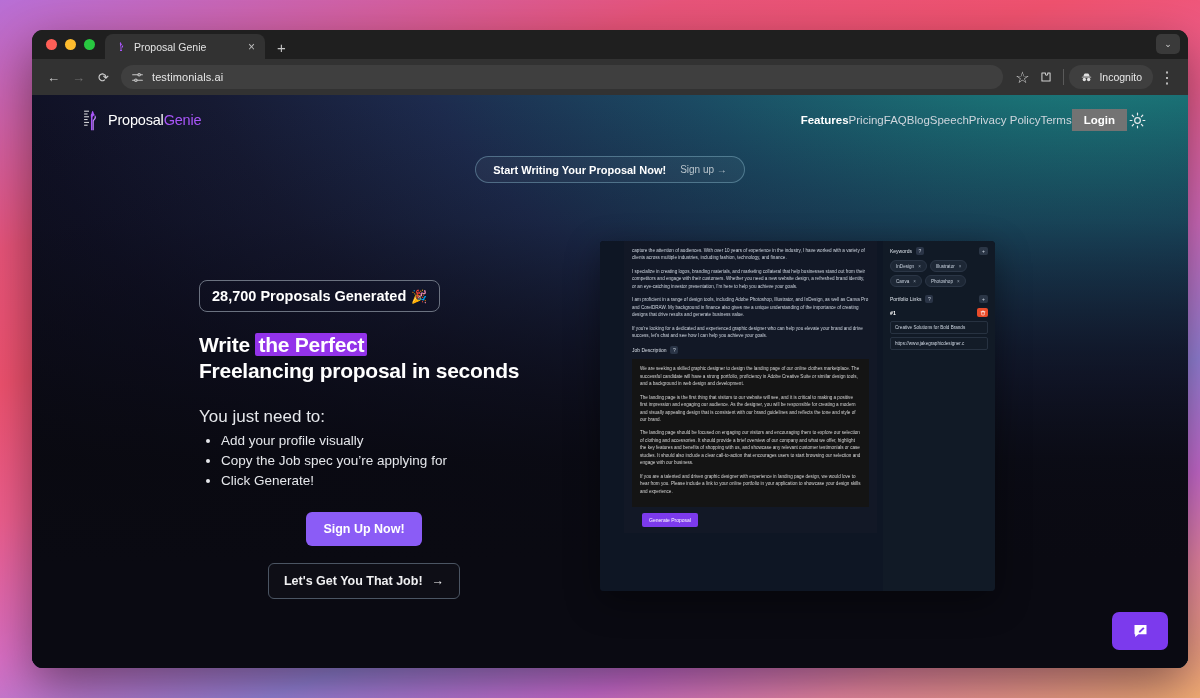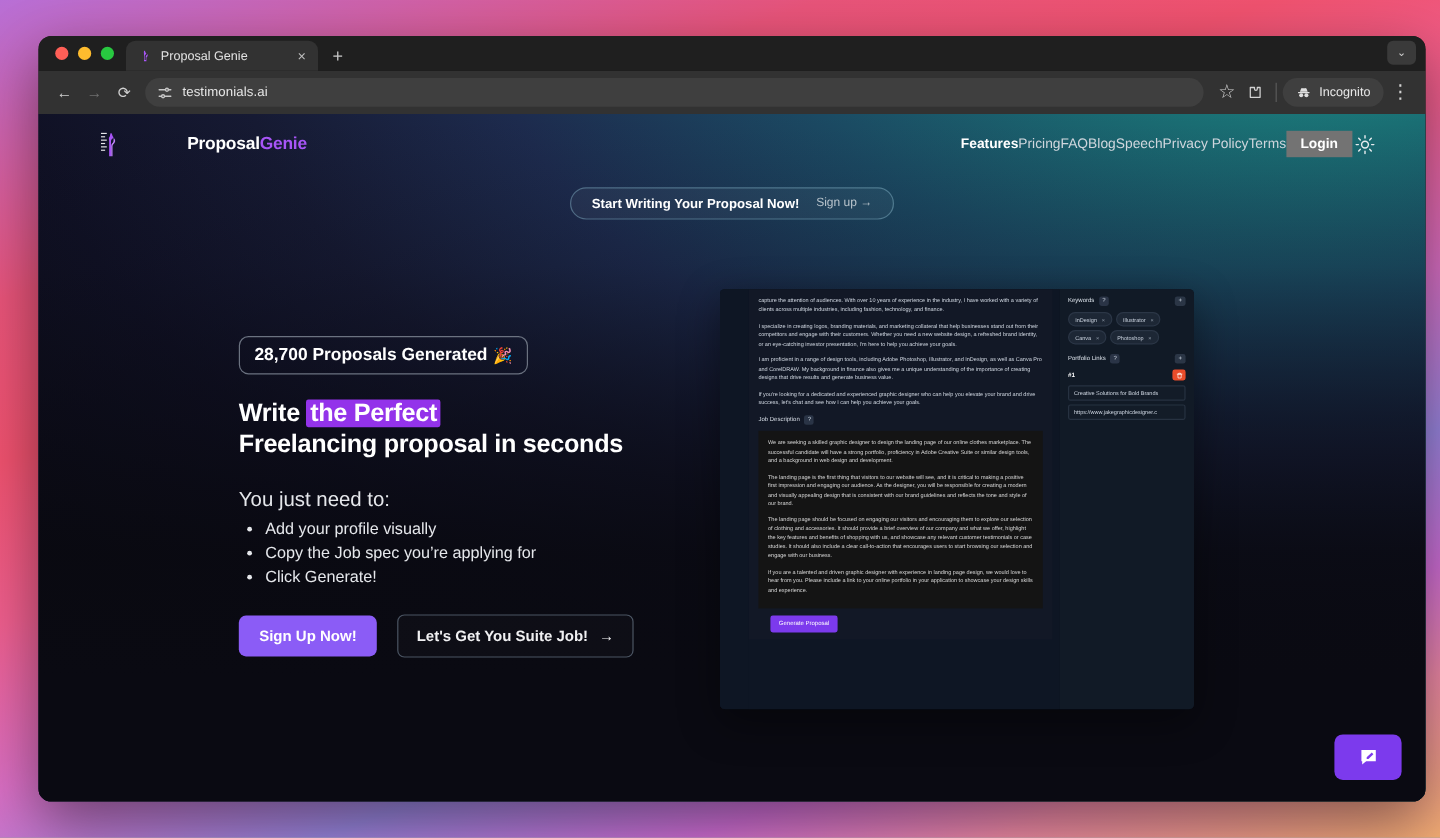--- a/index.html
+++ b/index.html
@@ -96,21 +96,21 @@
     background: linear-gradient(to bottom, rgba(10,10,20,0) 0%, rgba(10,10,20,.18) 22%, rgba(10,10,20,.62) 44%, rgba(9,9,16,.88) 64%, #0a0a12 82%, #0a0a12 100%);
   }
   
   .site-header {
     position: absolute; left: 0; right: 0; top: 0; height: 50px;
     display: flex; align-items: center;
     padding: 0 42px 0 52px;
   }
   .logo { display: flex; align-items: center; gap: 7px; }
   .logo-mark { width: 17px; height: 21px; display: block; }
-  .logo-text { font-size: 14.5px; font-weight: bold; letter-spacing: -.2px; margin-left: 48px; }
+  .logo-text { font-size: 14.5px; font-weight: normal; letter-spacing: -.2px; }
   .logo-text .a { color: #ffffff; }
   .logo-text .b { color: #a855f7; }
   .nav { margin-left: auto; display: flex; align-items: center; }
   .nav a { font-size: 11.5px; color: #cfd6dd; text-decoration: none; }
   .nav a.active { color: #ffffff; font-weight: bold; }
   .login-btn {
     background: #737373; color: #fff; font-size: 11.5px; font-weight: bold;
     padding: 5px 12px; border-radius: 0; border: none;
   }
   .sun-btn { width: 17px; height: 17px; display: block; margin-left: 2px; }
@@ -132,21 +132,21 @@
     border: 1px solid #6b7280; border-radius: 8px;
     padding: 7px 12px; margin-bottom: 20px;
   }
   .stat-badge span.t { font-size: 14.5px; font-weight: bold; color: #ffffff; }
   .stat-badge span.e { font-size: 13px; }
   .headline { font-size: 21px; font-weight: bold; color: #ffffff; line-height: 1.26; letter-spacing: -.25px; }
   .headline .hl { background: #9333ea; color: #fff; padding: 0 3px; border-radius: 2px; }
   .need { font-size: 17px; color: #e5e7eb; margin-top: 22px; }
   .need-list { list-style: disc; margin: 4px 0 0 22px; }
   .need-list li { font-size: 13.5px; color: #e5e7eb; line-height: 1.48; }
-  .cta-row { display: flex; align-items: center; gap: 17px; margin-top: 21px; }
+  .cta-row { display: flex; align-items: center; gap: 17px; margin-top: 21px; flex-direction: column; }
   .btn-primary {
     background: #8b5cf6; color: #fff; border: none; border-radius: 6px;
     font-size: 12.5px; font-weight: bold; padding: 10px 17px;
   }
   .btn-ghost {
     background: rgba(255,255,255,.02); color: #f0f0f2;
     border: 1px solid #4b5563; border-radius: 6px;
     font-size: 12.5px; font-weight: bold; padding: 10px 15px;
     display: flex; align-items: center; gap: 9px;
   }
@@ -326,21 +326,21 @@
       <h1 class="headline"><span>Write </span><span class="hl">the Perfect</span><br><span>Freelancing proposal in seconds</span></h1>
       <p class="need">You just need to:</p>
       <ul class="need-list">
         <li>Add your profile visually</li>
         <li>Copy the Job spec you’re applying for</li>
         <li>Click Generate!</li>
       </ul>
       <div class="cta-row">
         <button class="btn-primary">Sign Up Now!</button>
         <button class="btn-ghost">
-          <span>Let's Get You Suite Job!</span>
+          <span>Let's Get You That Job!</span>
           <span>→</span>
         </button>
       </div>
     </div>
 
     <div class="shot">
       <div class="shot-left">
         <div class="shot-rail"></div>
         <div class="shot-doc">
           <p class="doc-p">capture the attention of audiences. With over 10 years of experience in the industry, I have worked with a variety of clients across multiple industries, including fashion, technology, and finance.</p>

